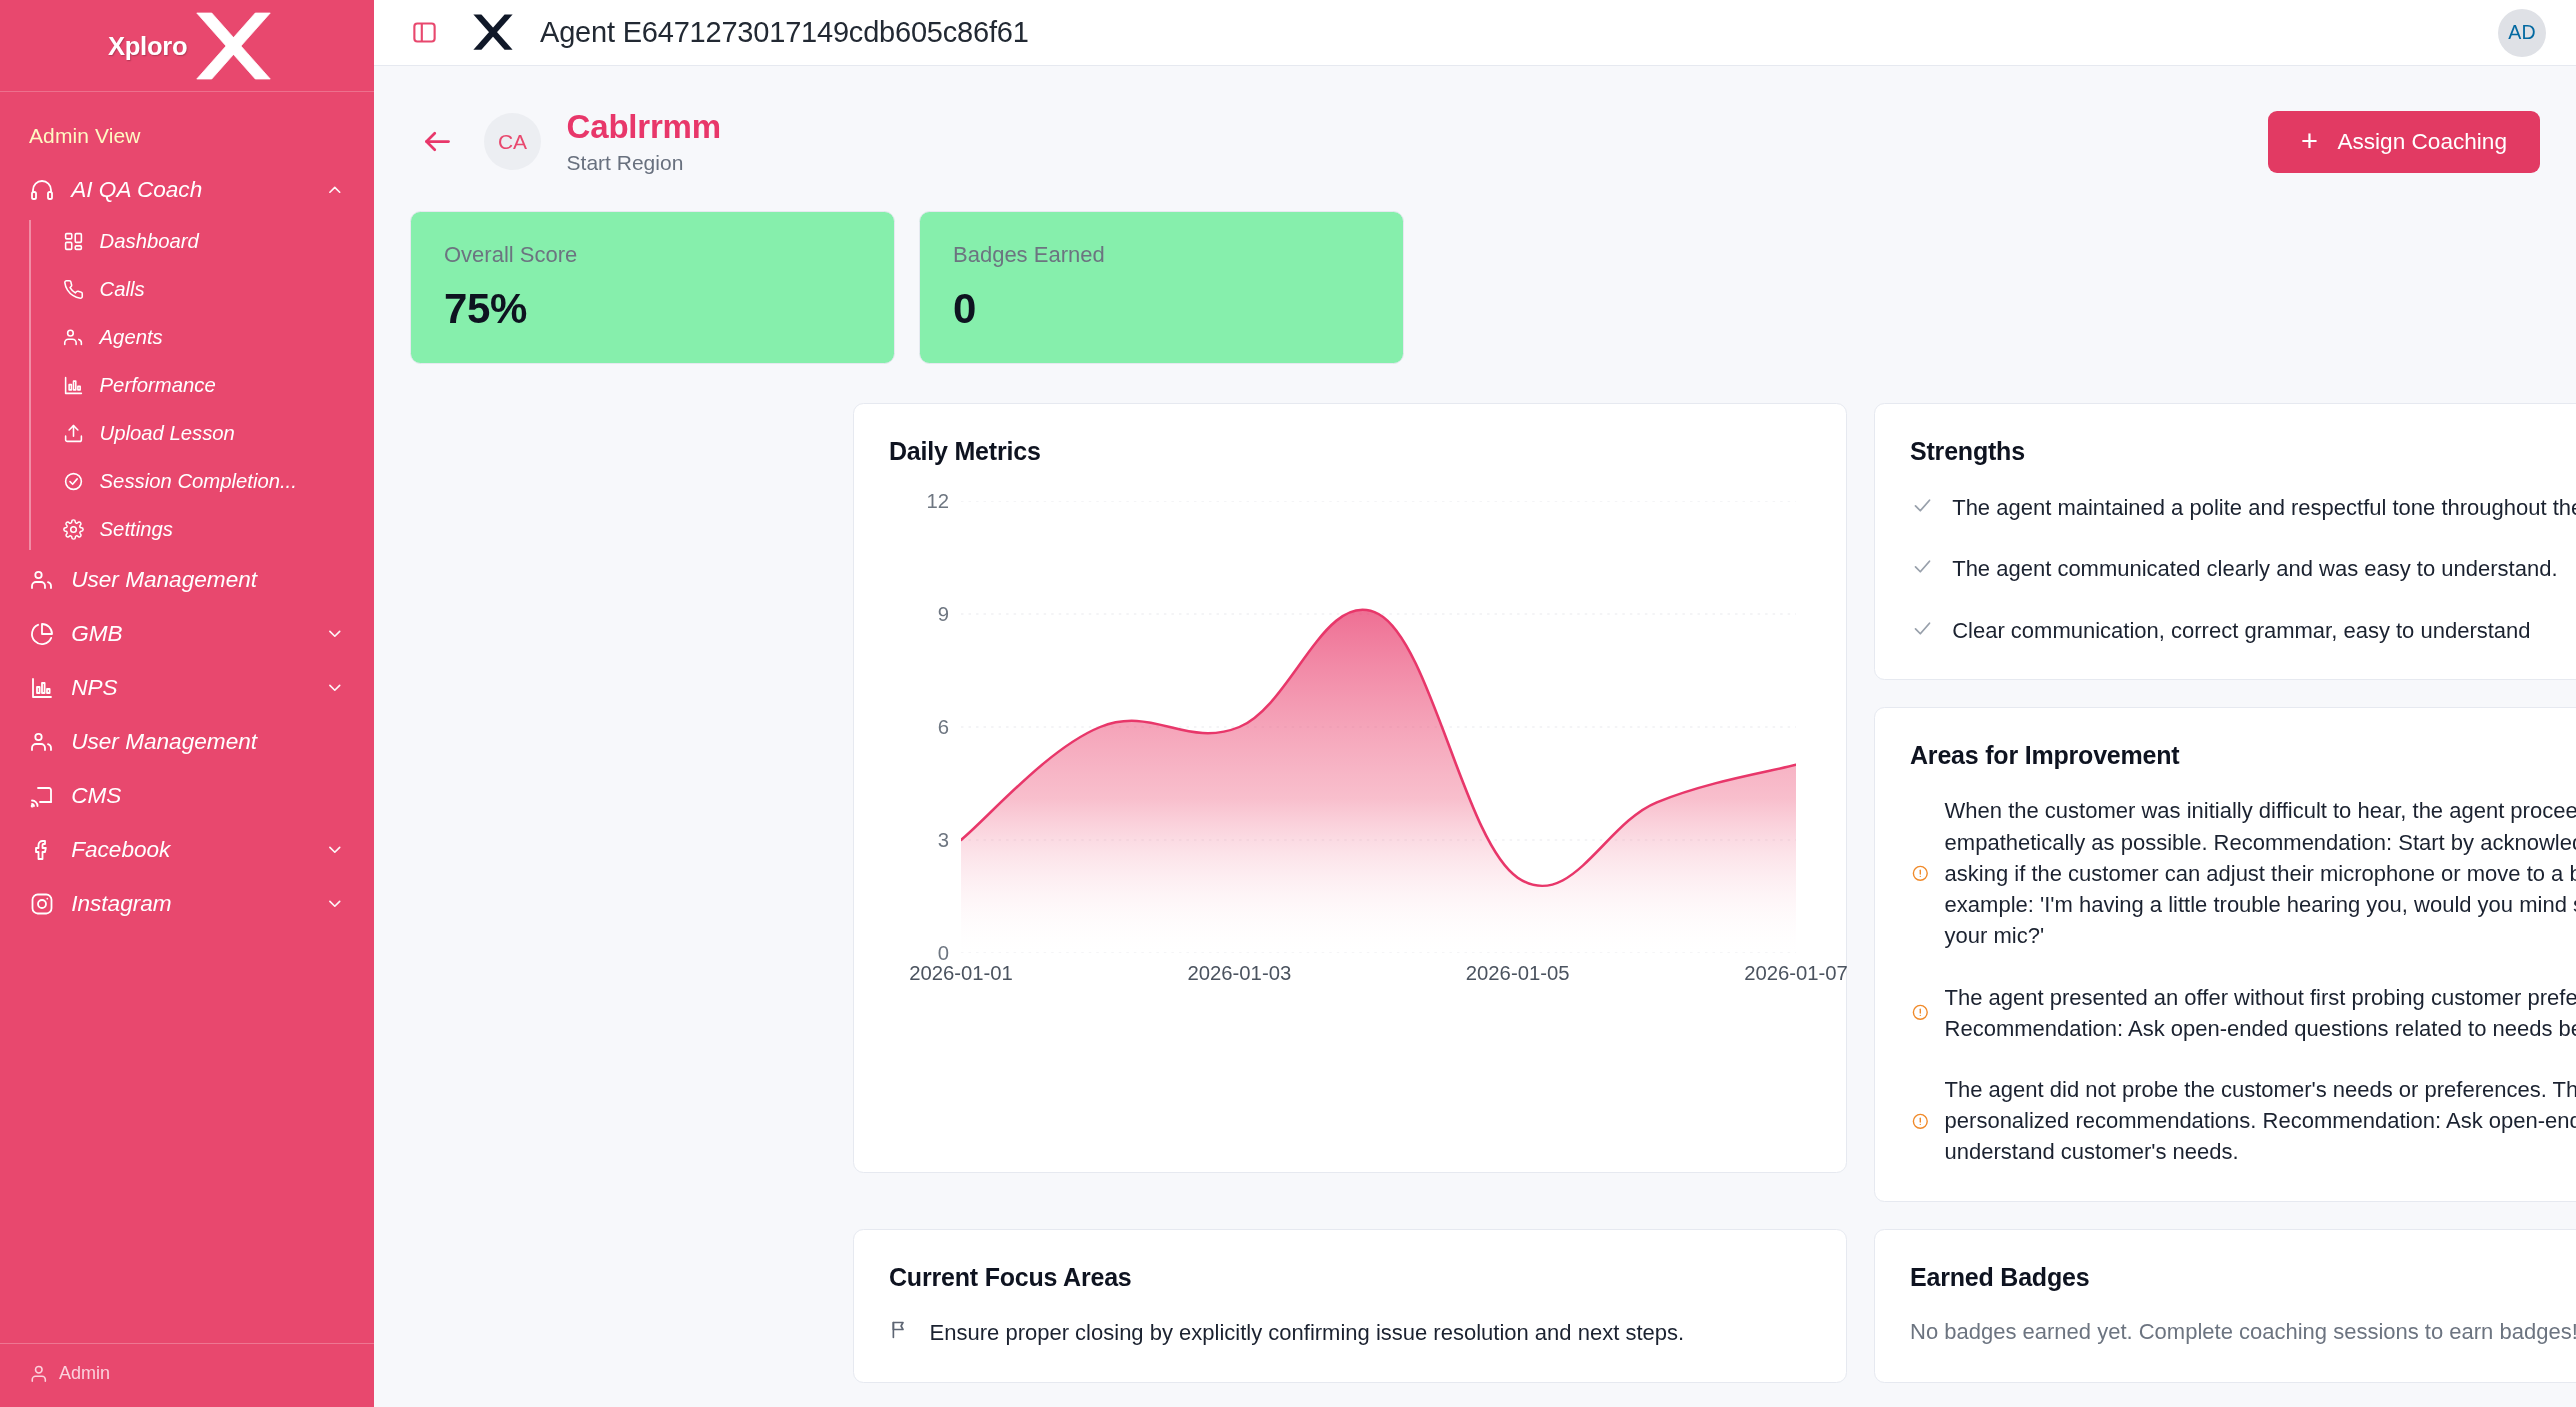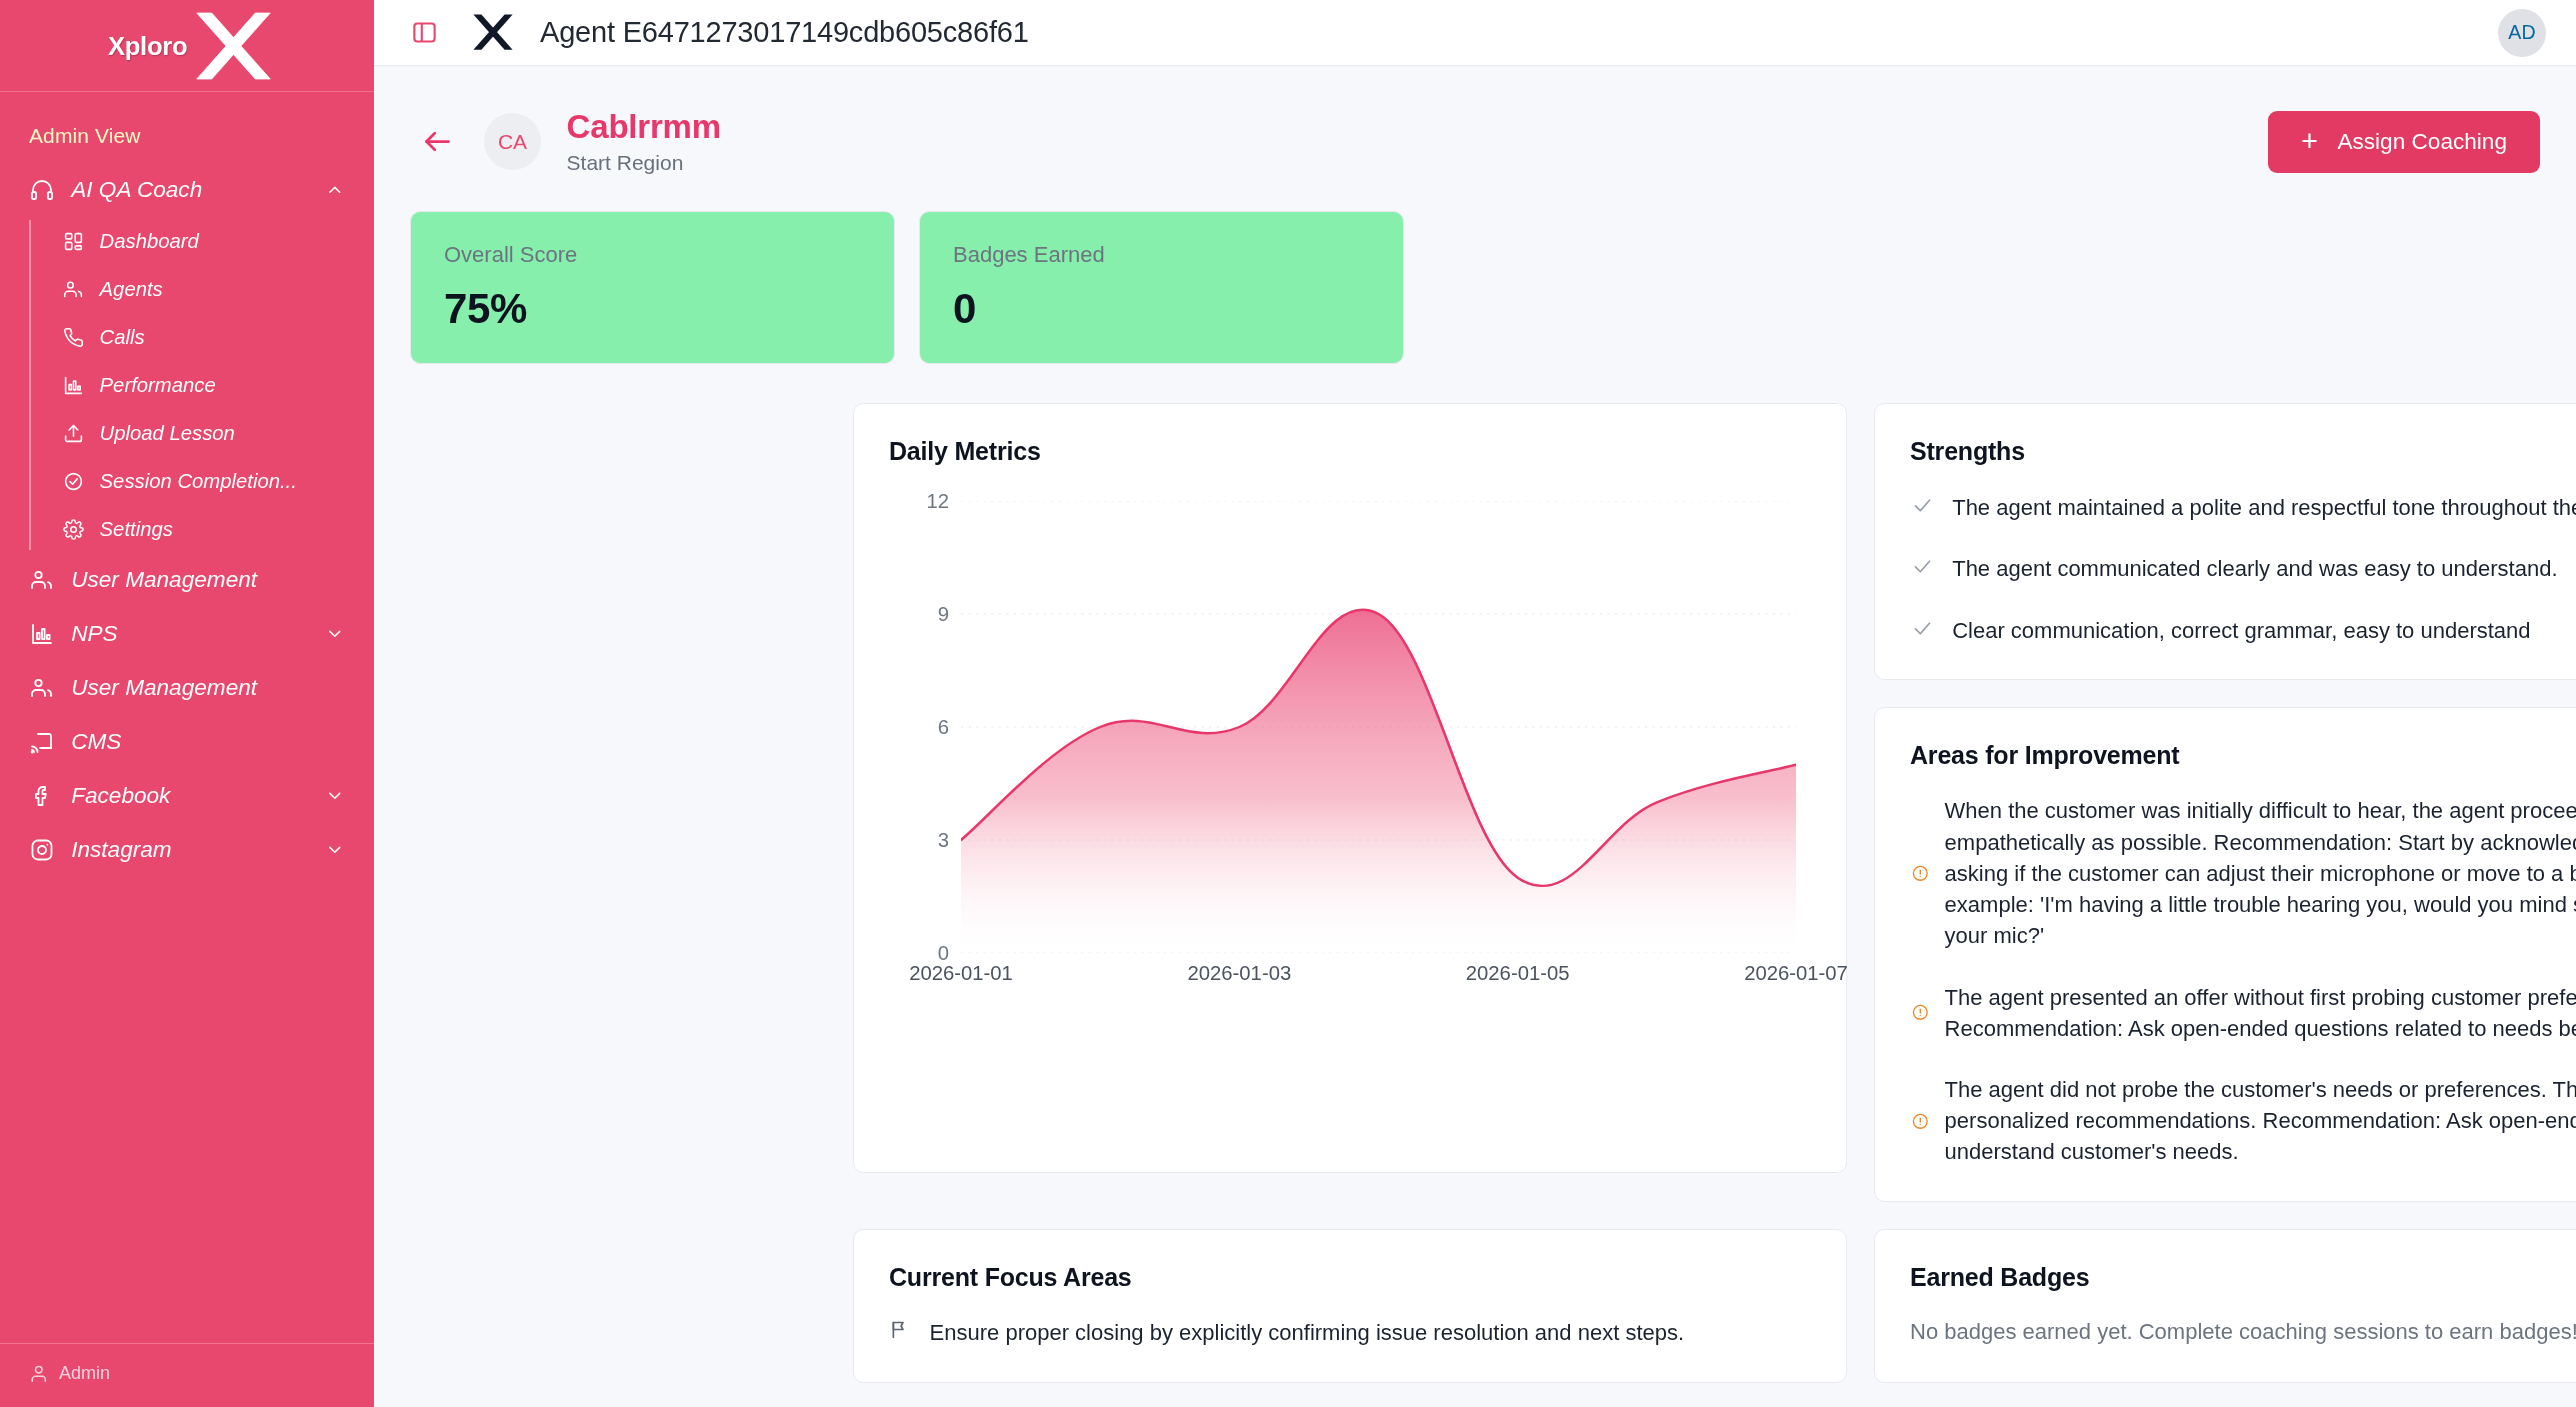--- a/index.html
+++ b/index.html
@@ -236,35 +236,35 @@
               <rect x="3" y="13" width="7" height="8" rx="1.2"></rect>
                 <rect x="14" y="17" width="7" height="4" rx="1.2"></rect>
             </svg>
           </span>
           <span class="ni-label">Dashboard</span>
         </div>
 
         <div class="nav-item">
           <span class="ni-icon">
             <svg width="21" height="21" viewBox="0 0 24 24" fill="none" stroke="#fff" stroke-width="1.8" stroke-linecap="round" stroke-linejoin="round">
+              <path d="M22 16.9v3a2 2 0 0 1-2.2 2 19.8 19.8 0 0 1-8.6-3.1 19.5 19.5 0 0 1-6-6A19.8 19.8 0 0 1 2.1 4.2 2 2 0 0 1 4.1 2h3a2 2 0 0 1 2 1.7c.1 1 .4 1.9.7 2.8a2 2 0 0 1-.5 2.1L8.1 9.8a16 16 0 0 0 6 6l1.2-1.2a2 2 0 0 1 2.1-.5c.9.3 1.8.6 2.8.7a2 2 0 0 1 1.8 2.1z"></path>
+            </svg>
+          </span>
+          <span class="ni-label">Calls</span>
+        </div>
+
+        <div class="nav-item">
+          <span class="ni-icon">
+            <svg width="21" height="21" viewBox="0 0 24 24" fill="none" stroke="#fff" stroke-width="1.8" stroke-linecap="round" stroke-linejoin="round">
               <path d="M15 20v-2a4 4 0 0 0-4-4H6a4 4 0 0 0-4 4v2"></path>
                 <circle cx="8.5" cy="7" r="3.2"></circle>
                 <path d="M21 20v-2a4 4 0 0 0-3-3.8"></path>
             </svg>
           </span>
           <span class="ni-label">Agents</span>
-        </div>
-
-        <div class="nav-item">
-          <span class="ni-icon">
-            <svg width="21" height="21" viewBox="0 0 24 24" fill="none" stroke="#fff" stroke-width="1.8" stroke-linecap="round" stroke-linejoin="round">
-              <path d="M22 16.9v3a2 2 0 0 1-2.2 2 19.8 19.8 0 0 1-8.6-3.1 19.5 19.5 0 0 1-6-6A19.8 19.8 0 0 1 2.1 4.2 2 2 0 0 1 4.1 2h3a2 2 0 0 1 2 1.7c.1 1 .4 1.9.7 2.8a2 2 0 0 1-.5 2.1L8.1 9.8a16 16 0 0 0 6 6l1.2-1.2a2 2 0 0 1 2.1-.5c.9.3 1.8.6 2.8.7a2 2 0 0 1 1.8 2.1z"></path>
-            </svg>
-          </span>
-          <span class="ni-label">Calls</span>
         </div>
 
         <div class="nav-item">
           <span class="ni-icon">
             <svg width="21" height="21" viewBox="0 0 24 24" fill="none" stroke="#fff" stroke-width="1.8" stroke-linecap="round" stroke-linejoin="round">
               <path d="M3 3v18h18"></path>
                 <rect x="7" y="11" width="2.6" height="6"></rect>
                 <rect x="12" y="7" width="2.6" height="10"></rect>
                 <rect x="17" y="13" width="2.6" height="4"></rect>
             </svg>
@@ -308,20 +308,34 @@
         <span class="ni-icon">
           <svg width="24" height="24" viewBox="0 0 24 24" fill="none" stroke="#fff" stroke-width="1.8" stroke-linecap="round" stroke-linejoin="round">
             <path d="M15 20v-2a4 4 0 0 0-4-4H6a4 4 0 0 0-4 4v2"></path>
               <circle cx="8.5" cy="7" r="3.2"></circle>
               <path d="M21 20v-2a4 4 0 0 0-3-3.8"></path>
           </svg>
         </span>
         <span class="ni-label">User Management</span>
       </div>
 
+      <div class="nav-item">
+        <span class="ni-icon">
+          <svg width="24" height="24" viewBox="0 0 24 24" fill="none" stroke="#fff" stroke-width="1.8" stroke-linecap="round" stroke-linejoin="round">
+            <path d="M21.2 15.9A10 10 0 1 1 8.1 2.8"></path>
+              <path d="M22 12A10 10 0 0 0 12 2v10z"></path>
+          </svg>
+        </span>
+        <span class="ni-label">GMB</span>
+        <span class="ni-chevron">
+          <svg width="19.6" height="19.6" viewBox="0 0 24 24" fill="none" stroke="#fff" stroke-width="2" stroke-linecap="round" stroke-linejoin="round">
+              <polyline points="6 9 12 15 18 9"></polyline>
+            </svg>
+        </span>
+      </div>
 
       <div class="nav-item">
         <span class="ni-icon">
           <svg width="24" height="24" viewBox="0 0 24 24" fill="none" stroke="#fff" stroke-width="1.8" stroke-linecap="round" stroke-linejoin="round">
             <path d="M3 3v18h18"></path>
               <rect x="7" y="11" width="2.6" height="6"></rect>
               <rect x="12" y="7" width="2.6" height="10"></rect>
               <rect x="17" y="13" width="2.6" height="4"></rect>
           </svg>
         </span>

